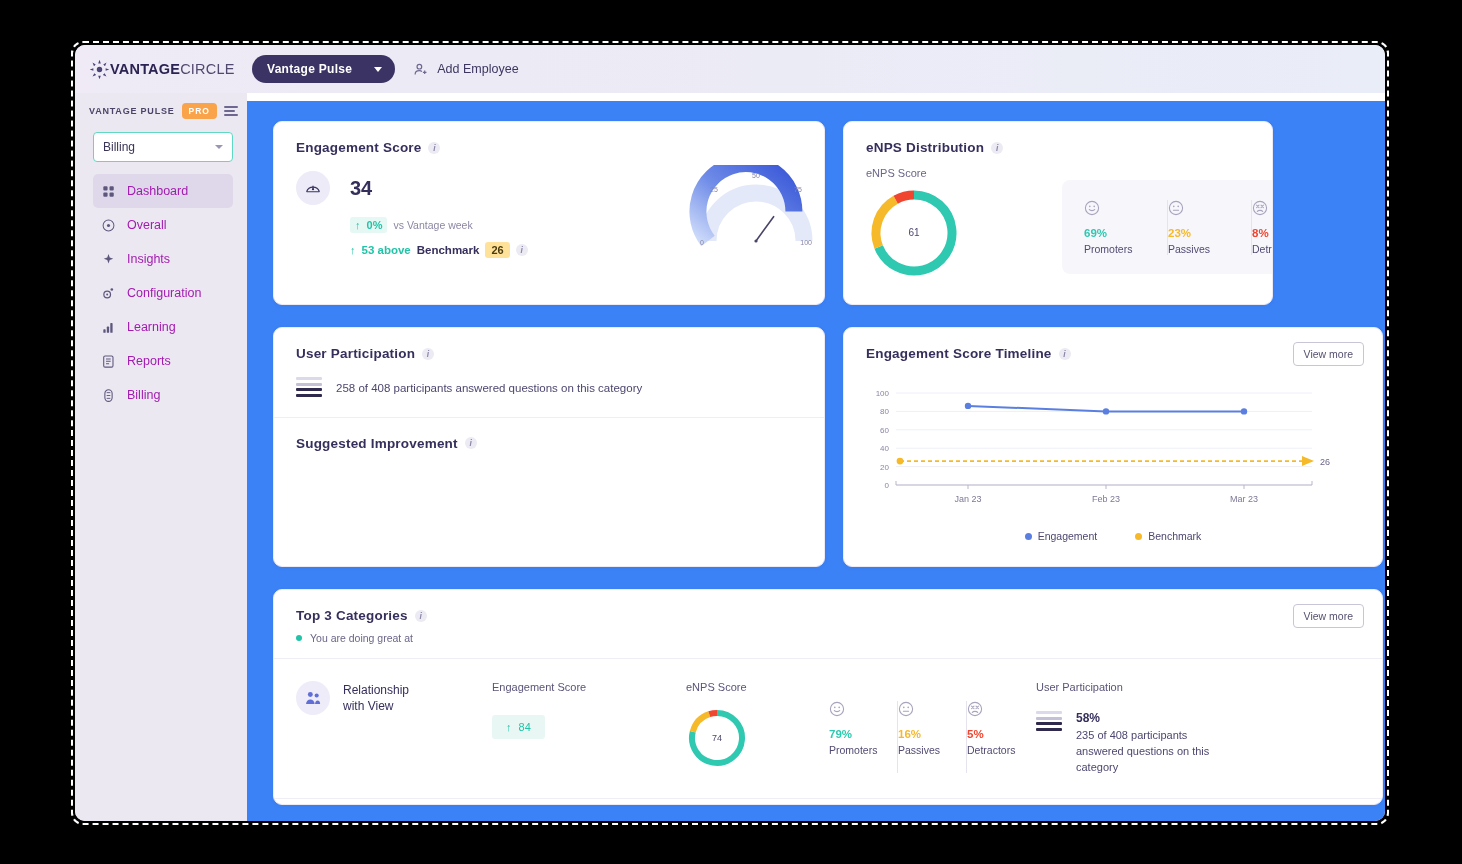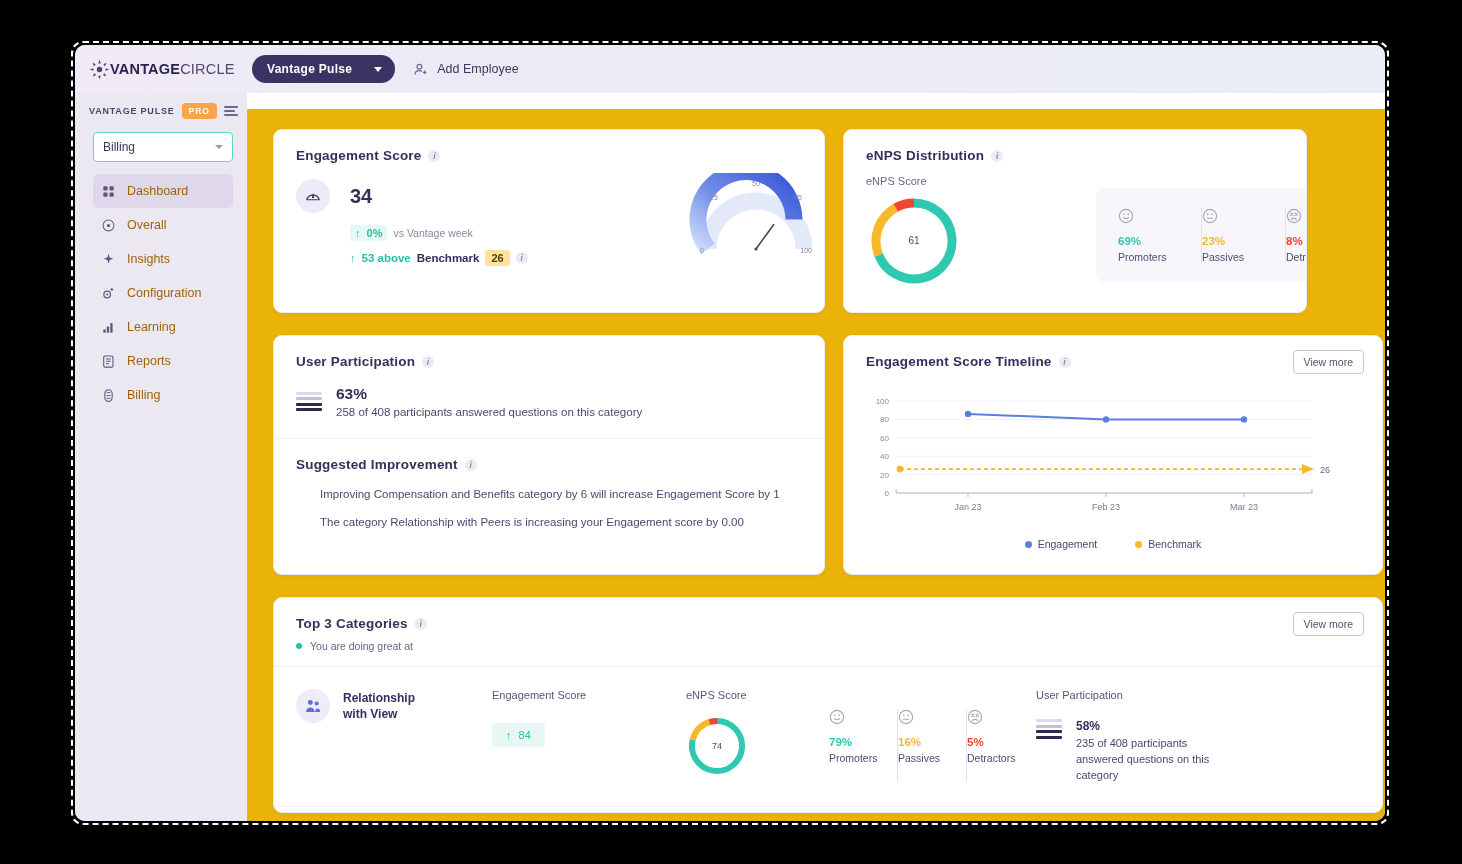--- a/index.html
+++ b/index.html
@@ -108,31 +108,31 @@
     border-left: 4px solid transparent;
     border-right: 4px solid transparent;
     border-top: 4.5px solid #9b94b5;
   }
 
   .nav-item {
     display: flex; align-items: center; gap: 11px;
     height: 34px; margin: 0 14px 0 18px;
     padding-left: 8px;
     border-radius: 5px;
-    font-size: 12.5px; color: #a16207;
+    font-size: 12.5px; color: #a21caf;
     cursor: pointer;
   }
   .nav-item.active { background: #ded8ea; }
   .nav-item .nico { width: 15px; height: 15px; flex: none; display:block; }
 
   
   #content {
-    position: absolute; left: 172px; top: 64px;
+    position: absolute; left: 172px; top: 56px;
     width: calc(100% - 172px); height: calc(100% - 48px);
-    background: #eab308;
+    background: #3b82f6;
     padding: 20px 0 16px 26px;
     overflow: hidden;
   }
   .row { display: flex; gap: 18px; margin-bottom: 22px; }
   .card {
     background: #fff;
     border: 1px solid #eceaf3;
     border-radius: 9px;
     box-shadow: 0 1px 4px rgba(60,50,100,.06);
     position: relative;
@@ -173,21 +173,21 @@
   .up-arrow { color: #22c3a6; font-size: 11px; }
   .teal-bold { color: #22c3a6; font-weight: 700; font-size: 11.5px; }
   .bm-label { color: #352f5c; font-weight: 700; font-size: 11.5px; }
   .bm-val {
     background: #ffe29a; color: #4a3c10;
     font-weight: 700; font-size: 11px;
     padding: 2px 6px; border-radius: 3px;
   }
 
   
-  #card-enps { width: 464px; height: 184px; padding: 18px 22px; overflow: hidden; }
+  #card-enps { width: 430px; height: 184px; padding: 18px 22px; overflow: hidden; }
   .enps-sub { font-size: 11px; color: #6b6588; margin-top: 12px; }
   .enps-body { display: flex; align-items: center; margin-top: 4px; }
   .legend-box {
     position: absolute; right: -90px; top: 58px;
     width: 300px; height: 94px;
     background: #f7f6fb; border-radius: 8px;
     display: flex; align-items: center;
     padding-left: 22px;
   }
   .legend-cell {
@@ -232,21 +232,21 @@
   .green-note { display: flex; align-items: center; gap: 8px; margin-top: 9px; font-size: 10.5px; color: #6b6588; }
   .note-dot { width: 6px; height: 6px; border-radius: 50%; background: #22c3a6; }
   .t3-divider { height: 1px; background: #efedf5; margin: 14px -22px 0; }
   .t3-row { display: flex; align-items: flex-start; padding: 22px 0 0 0; position: relative; }
   .t3-cat { display: flex; align-items: center; gap: 13px; width: 196px; flex: none; }
   .t3-cat-icon {
     width: 34px; height: 34px; border-radius: 50%;
     background: #eeecf8; flex: none;
     display: flex; align-items: center; justify-content: center;
   }
-  .t3-cat-name { font-size: 12px; font-weight: 700; color: #352f5c; line-height: 1.35; }
+  .t3-cat-name { font-size: 12px; font-weight: 400; color: #352f5c; line-height: 1.35; }
   .t3-col-label { font-size: 11px; color: #5a5478; }
   .t3-eng { width: 194px; flex: none; }
   .chip-84 {
     display: inline-flex; align-items: center; gap: 4px;
     background: #e9f7f4; color: #22c3a6;
     font-size: 11px; font-weight: 500;
     padding: 6px 14px; border-radius: 3px;
     margin-top: 22px;
   }
   .t3-enps { width: 350px; flex: none; display: flex; }
@@ -479,36 +479,31 @@
         </div>
 
         <div class="part-row">
           <span class="bars-icon">
             <i style="background:#dcdaea;"></i>
               <i style="background:#c3c0d8;"></i>
               <i style="background:#2f2a4d;"></i>
               <i style="background:#2f2a4d;"></i>
           </span>
           <div>
-            <div class="part-pct">63%</div>
             <div class="part-desc">258 of 408 participants answered questions on this category</div>
           </div>
         </div>
 
         <div class="divider"></div>
 
         <div style="margin-top:18px;" class="card-title">
           <span>Suggested Improvement</span>
           <span class="info-i">i</span>
         </div>
 
-        <div class="sugg-list" id="suggestion-list">
-            <div class="sugg-item">Improving Compensation and Benefits category by 6 will increase Engagement Score by 1</div>
-            <div class="sugg-item">The category Relationship with Peers is increasing your Engagement score by 0.00</div>
-          </div>
       </div>
 
       <div class="card" id="card-timeline">
         <div class="card-title">
           <span>Engagement Score Timeline</span>
           <span class="info-i">i</span>
         </div>
         <button class="view-more">View more</button>
 
         <svg id="timeline-svg" width="500" height="135" viewBox="0 0 500 135" style="margin-top:24px;margin-left:-6px;">

